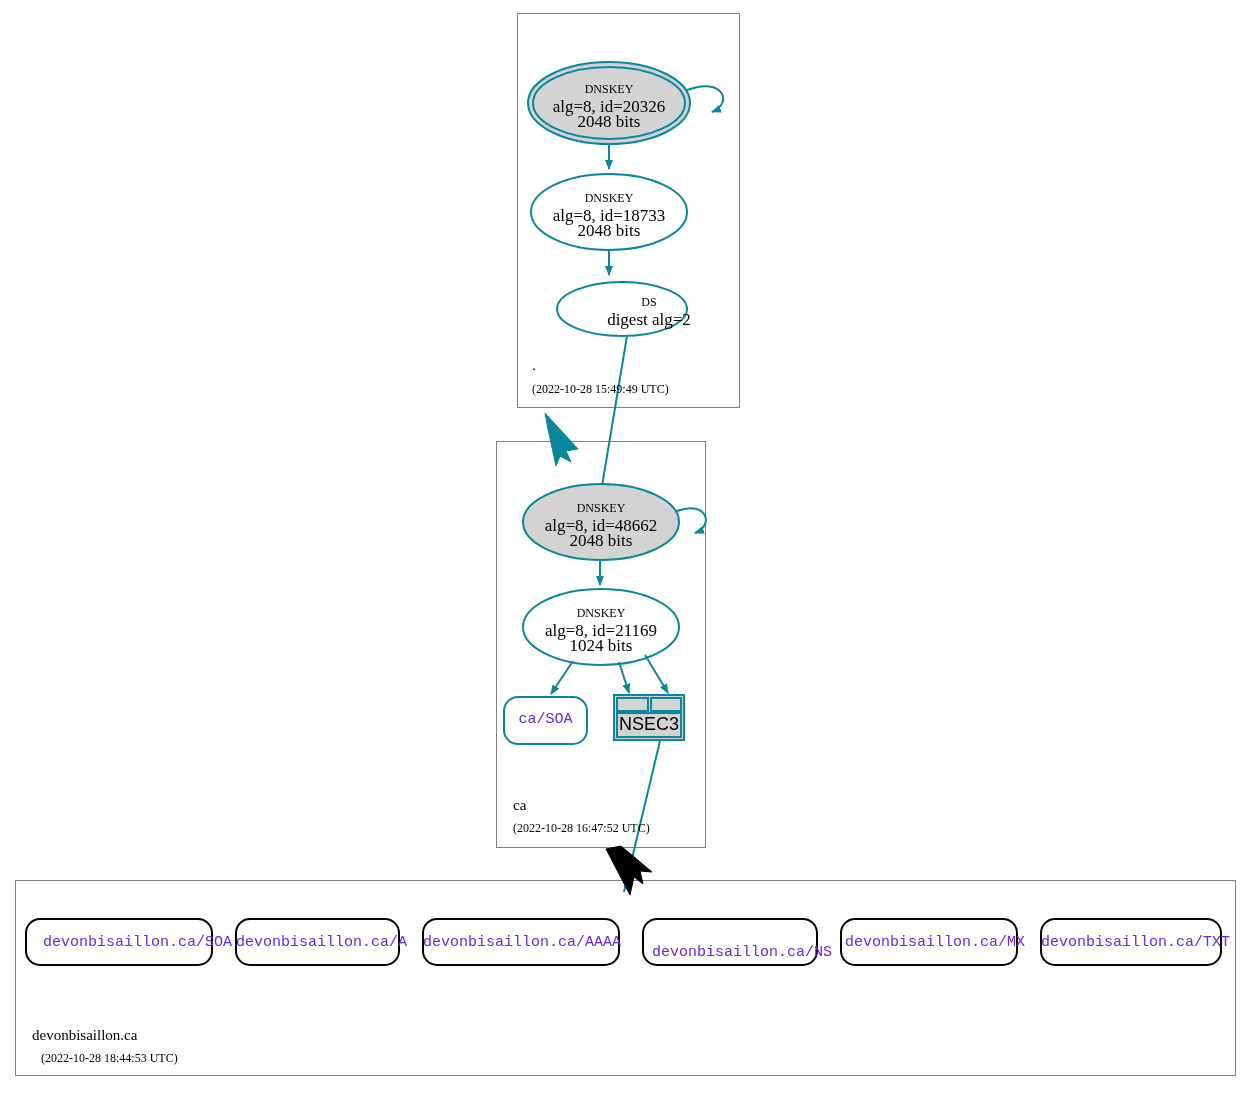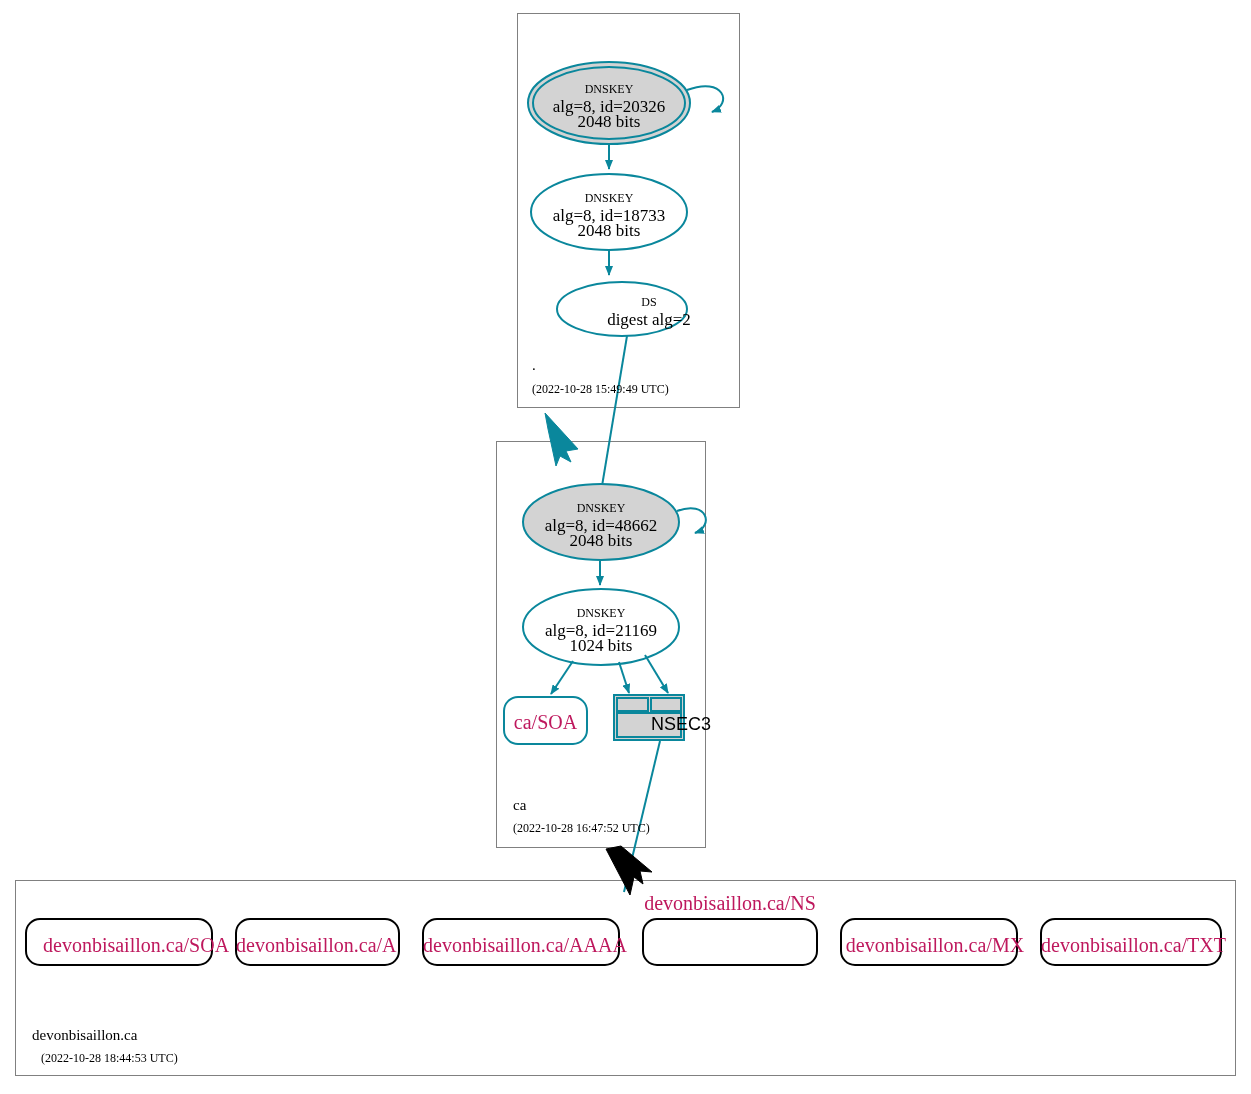--- a/index.html
+++ b/index.html
@@ -63,23 +63,23 @@
     font-family: "Liberation Sans", sans-serif;
     font-size: 18px;
     line-height: 20px;
     text-align: center;
     color: #000000;
     position: absolute;
     white-space: nowrap;
   }
   .rr-label {
     position: absolute;
-    font-family: Liberation Serif, serif;
-    font-size: 20px;
-    color: #be185d;
+    font-family: Liberation Mono, monospace;
+    font-size: 15px;
+    color: #6d28d9;
     white-space: nowrap;
     text-align: center;
   }
 </style>
 </head>
 <body>
 
 <div id="stage">
 
   <div class="zone-box" style="left:517px; top:13px; width:223px; height:395px;"></div>
@@ -182,28 +182,28 @@
   </div>
 
   <div class="node-label" style="left:521px; top:604px; width:160px;">
     <div class="node-title">DNSKEY</div>
     <div class="node-sub">alg=8, id=21169</div>
     <div class="node-sub">1024 bits</div>
   </div>
 
   <div class="rr-label" style="left:504px; top:711px; width:83px;">ca/SOA</div>
 
-  <div class="nsec3-label" style="left:614px; top:714px; width:70px;padding-left:32px;">NSEC3</div>
+  <div class="nsec3-label" style="left:614px; top:714px; width:70px;">NSEC3</div>
 
   <div class="zone-caption zone-name" style="left:513px; top:797px;">ca</div>
   <div class="zone-caption zone-time" style="left:513px; top:821px;">(2022-10-28 16:47:52 UTC)</div>
 
   <div class="rr-label" style="left:43px; top:934px; width:174px;">devonbisaillon.ca/SOA</div>
   <div class="rr-label" style="left:236px; top:934px; width:139px;">devonbisaillon.ca/A</div>
   <div class="rr-label" style="left:423px; top:934px; width:191px;">devonbisaillon.ca/AAAA</div>
-  <div class="rr-label" style="left:643px; top:892px; width:174px;">devonbisaillon.ca/NS</div>
+  <div class="rr-label" style="left:643px; top:944px; width:198px;">devonbisaillon.ca/NS</div>
   <div class="rr-label" style="left:841px; top:934px; width:188px;">devonbisaillon.ca/MX</div>
   <div class="rr-label" style="left:1041px; top:934px; width:148px;">devonbisaillon.ca/TXT</div>
 
   <div class="zone-caption zone-name" style="left:32px; top:1027px;">devonbisaillon.ca</div>
   <div class="zone-caption zone-time" style="left:41px; top:1051px;">(2022-10-28 18:44:53 UTC)</div>
 
 </div>
 
 </body></html>

